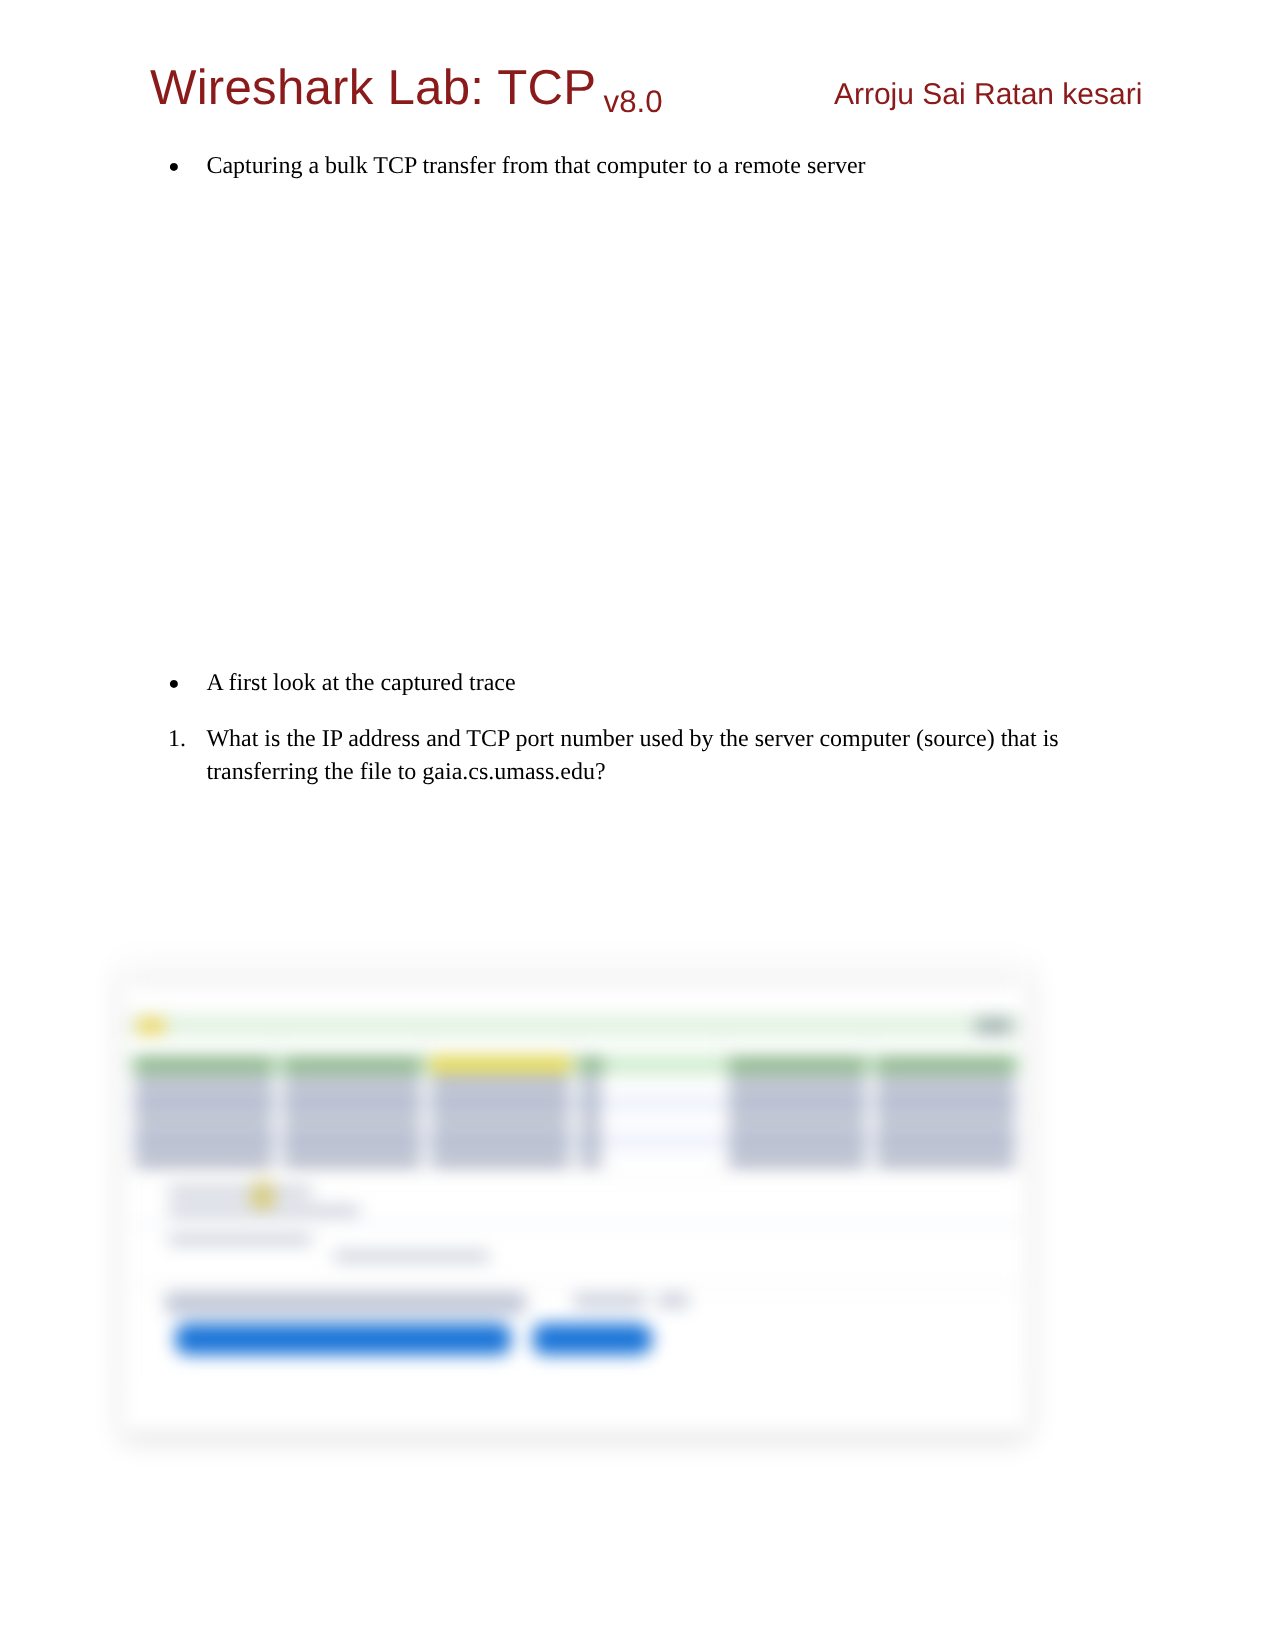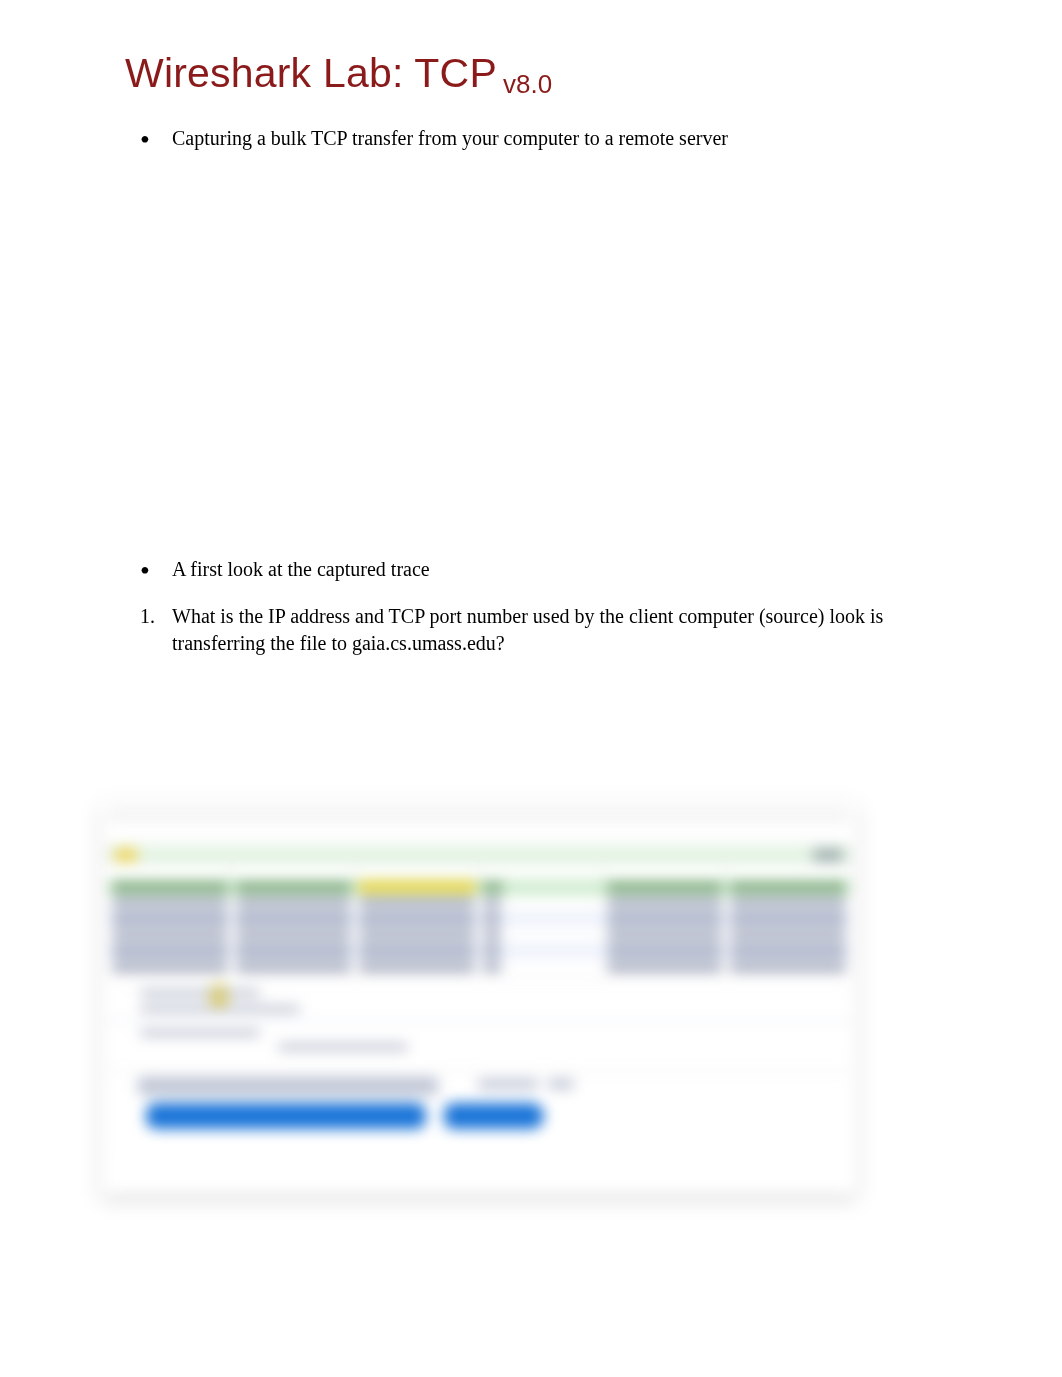--- a/index.html
+++ b/index.html
@@ -188,40 +188,41 @@
   </style>
 </head>
 <body>
 
 <div class="page">
   <div class="header">
     <div class="title-block">
       <span class="title">Wireshark Lab:  TCP</span>
       <span class="version">v8.0</span>
     </div>
+    <span class="author">Arroju Sai Ratan kesari</span>
   </div>
 
   <ul class="bullets">
     <li>
-      <span>Capturing a bulk TCP transfer from your computer to a remote server</span>
+      <span>Capturing a bulk TCP transfer from that computer to a remote server</span>
     </li>
   </ul>
 
   <div class="gap-1"></div>
 
   <ul class="bullets">
     <li>
       <span> A first look at the captured trace</span>
     </li>
   </ul>
 
   <ol class="numbered">
     <li>
       <span class="num">1.</span>
-      <span>What is the IP address and TCP port number used by the client computer (source) look is transferring the file to gaia.cs.umass.edu?</span>
+      <span>What is the IP address and TCP port number used by the server computer (source) that is transferring the file to gaia.cs.umass.edu?</span>
     </li>
   </ol>
 
   <div class="gap-2"></div>
 
   <div class="figure">
     <div class="fig-shadow"></div>
     <div class="fig-top-faint"></div>
     <div class="fig-toolbar">
       <div class="yellow-chip-left"></div>

